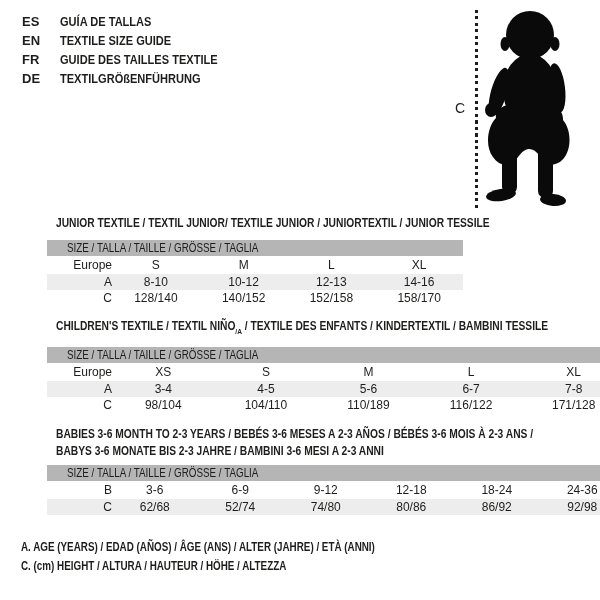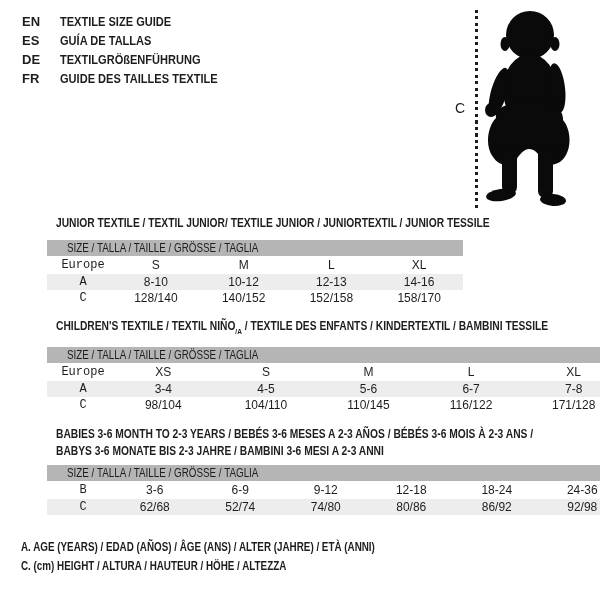--- a/index.html
+++ b/index.html
@@ -37,45 +37,45 @@
 
   .size-bar{
     height:16px;line-height:16px;background:var(--bar-gray,#b5b5b5);
     padding-left:20px;font-size:12px;font-weight:400;margin-bottom:1px;
   }
   table.size-table{border-collapse:collapse;table-layout:fixed;width:100%;}
   table.size-table td{
     font-size:12px;height:16.5px;text-align:center;padding:0;vertical-align:middle;
     white-space:nowrap;overflow:hidden;
   }
-  table.size-table td.lbl{text-align:center;padding-left:7px;font-family:Liberation Mono, monospace;}
+  table.size-table td.lbl{text-align:right;padding-left:7px;}
   table.size-table col.c-lbl{width:65px;}
   table.size-table tr.alt{background:var(--row-alt,#ededed);}
 
   
   .footnotes{position:absolute;left:21px;top:538px;font-size:12px;font-weight:700;line-height:18.5px;}
   .foot-line{display:block;}
 </style>
 </head>
 <body>
 
 <div class="canvas">
 
   <div class="lang-list">
     <div class="lang-row">
+      <span class="lang-code">ES</span><span class="cond85">GUÍA DE TALLAS</span>
+    </div>
+    <div class="lang-row">
       <span class="lang-code">EN</span><span class="cond85">TEXTILE SIZE GUIDE</span>
     </div>
     <div class="lang-row">
-      <span class="lang-code">ES</span><span class="cond85">GUÍA DE TALLAS</span>
+      <span class="lang-code">FR</span><span class="cond85">GUIDE DES TAILLES TEXTILE</span>
     </div>
     <div class="lang-row">
       <span class="lang-code">DE</span><span class="cond85">TEXTILGRÖßENFÜHRUNG</span>
-    </div>
-    <div class="lang-row">
-      <span class="lang-code">FR</span><span class="cond85">GUIDE DES TAILLES TEXTILE</span>
     </div>
   </div>
 
   <span class="measure-c">C</span>
   <div class="measure-line"></div>
   <svg class="baby-svg" viewBox="0 0 95 200" xmlns="http://www.w3.org/2000/svg">
     <g fill="currentColor">
       <ellipse cx="50" cy="27" rx="24" ry="24"></ellipse>
       <ellipse cx="25" cy="36" rx="4.5" ry="7"></ellipse>
       <ellipse cx="75" cy="36" rx="4.5" ry="7"></ellipse>
@@ -160,21 +160,21 @@
           <td>3-4</td>
           <td>4-5</td>
           <td>5-6</td>
           <td>6-7</td>
           <td>7-8</td>
         </tr>
         <tr>
           <td class="lbl">C</td>
           <td>98/104</td>
           <td>104/110</td>
-          <td>110/145</td>
+          <td>110/189</td>
           <td>116/122</td>
           <td>171/128</td>
         </tr>
       </tbody>
         </table>
     </div>
   </div>
 
   <div class="section sec3">
     <div class="sec-title">

